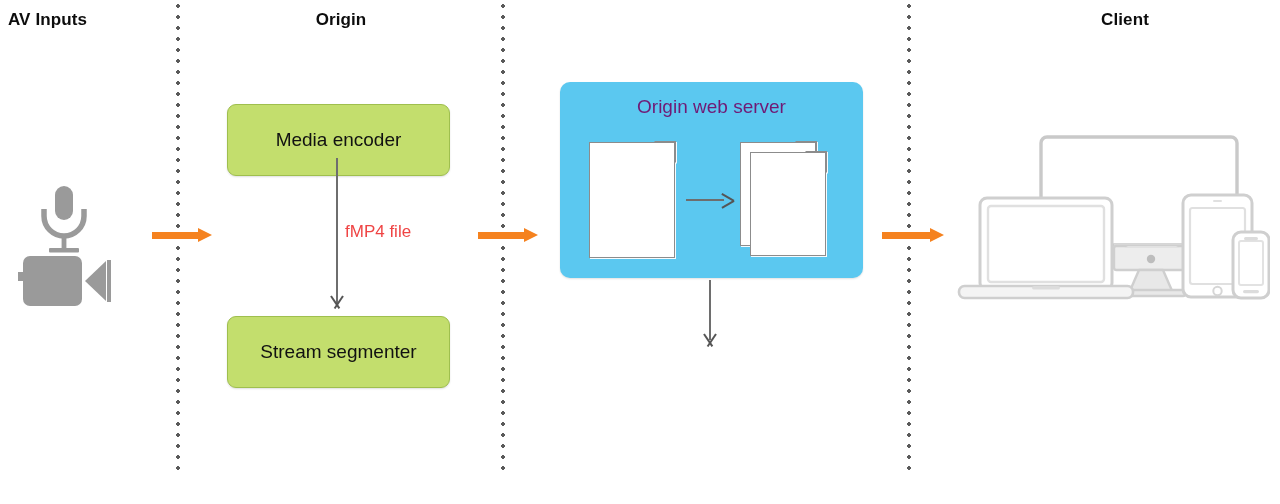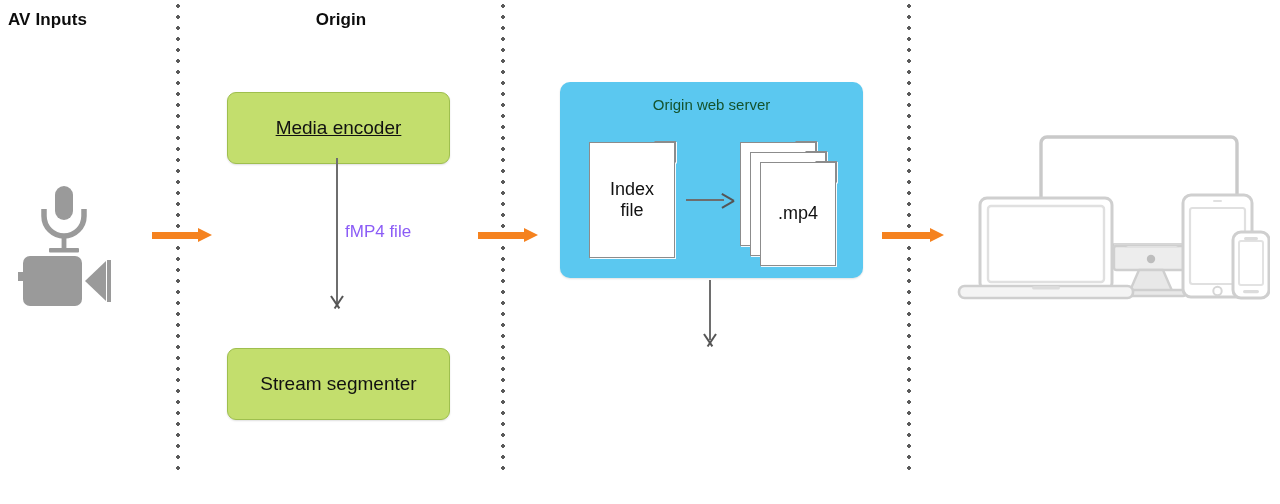--- a/index.html
+++ b/index.html
@@ -47,52 +47,52 @@
   #oarrow-3{left:882px;top:228px;width:62px;}
 
   
   .green-box{
     position:absolute;
     background:#C3DE6D;border:1px solid #9FBF4E;border-radius:9px;
     box-shadow:0 1px 2px rgba(0,0,0,.13);
     display:flex;align-items:center;justify-content:center;
     font-size:19px;color:#111;
   }
-  #box-encoder{left:227px;top:92px;width:221px;height:70px;text-decoration:underline;}
-  #box-segmenter{left:227px;top:316px;width:221px;height:70px;margin-top:32px;}
+  #box-encoder{left:227px;top:104px;width:221px;height:70px;}
+  #box-segmenter{left:227px;top:316px;width:221px;height:70px;}
 
   
   .gray-vline{position:absolute;width:1.6px;background:#6e6e6e;}
   .gray-head{
     position:absolute;width:20px;height:14px;
   }
   .gray-head::before,.gray-head::after{
     content:"";position:absolute;top:0;width:1.8px;height:15px;background:#555;
   }
   .gray-head::before{left:3px;transform-origin:top center;transform:rotate(-34deg);}
   .gray-head::after{right:3px;transform-origin:top center;transform:rotate(34deg);}
 
   #vline-fmp4{left:336px;top:158px;height:145px;}
   #vhead-fmp4{left:327px;top:296px;}
   #lbl-fmp4{
-    position:absolute;left:345px;top:222px;font-size:17px;color:#8b5cf6;white-space:nowrap;
+    position:absolute;left:345px;top:222px;font-size:17px;color:#ef4444;white-space:nowrap;
   }
 
   #vline-http{left:709px;top:280px;height:60px;}
   #vhead-http{left:700px;top:334px;}
 
   
   #box-origin{
     position:absolute;left:560px;top:82px;width:303px;height:196px;
     background:#5BC8F0;border-radius:10px;
     box-shadow:0 1px 2px rgba(0,0,0,.12);
   }
   #lbl-origin{
     position:absolute;left:0;top:14px;width:100%;text-align:center;
-    font-size:15px;color:#14532d;
+    font-size:19px;color:#701a75;
   }
 
   
   .doc{
     position:absolute;background:#ffffff;
     border:1.6px solid #8c8c8c;
     filter:drop-shadow(1.5px 1.5px 0 rgba(255,255,255,.95));
     box-sizing:border-box;
   }
   .doc .fold{
@@ -144,20 +144,21 @@
   #devices{position:absolute;left:940px;top:120px;width:330px;height:190px;}
   #devices svg{display:block;width:100%;height:100%;}
 </style>
 </head>
 <body>
 
 <div class="stage">
 
   <div class="col-header" id="hdr-av">AV Inputs</div>
   <div class="col-header" id="hdr-server">Origin</div>
+  <div class="col-header" id="hdr-client">Client</div>
 
   <div class="divider" id="div-1"></div>
   <div class="divider" id="div-2"></div>
   <div class="divider" id="div-3"></div>
 
   <div id="icon-mic">
     <svg viewBox="0 0 62 70" xmlns="http://www.w3.org/2000/svg">
       <rect x="22" y="0" width="18" height="34" rx="9" fill="#9A9A9A"></rect>
       <path d="M11 23 v7 a20 20 0 0 0 40 0 v-7" fill="none" stroke="#9A9A9A" stroke-width="5.5" stroke-linecap="butt"></path>
       <rect x="28.6" y="50" width="4.8" height="13" fill="#9A9A9A"></rect>
@@ -199,43 +200,34 @@
     <span>Stream segmenter</span>
   </div>
 
   <div id="box-origin">
     <div id="lbl-origin">Origin web server</div>
   </div>
 
   <div class="doc" id="doc-index">
     <span class="fold"></span>
     <span class="fold-inner"></span>
-    <span class="doc-label">
-      <span>Index</span><br>
-      <span>file</span>
-    </span>
   </div>
 
   <div id="inner-arrow">
     <span class="s"></span>
     <span class="h"></span>
   </div>
 
   <div class="doc" id="doc-mp4-a">
     <span class="fold"></span>
     <span class="fold-inner"></span>
   </div>
   <div class="doc" id="doc-mp4-b">
     <span class="fold"></span>
     <span class="fold-inner"></span>
-  </div>
-  <div class="doc" id="doc-mp4-c">
-    <span class="fold"></span>
-    <span class="fold-inner"></span>
-    <span class="doc-label">.mp4</span>
   </div>
 
   <div class="gray-vline" id="vline-http"></div>
   <div class="gray-head" id="vhead-http"></div>
 
 
   <div id="devices">
     <svg viewBox="0 0 330 190" xmlns="http://www.w3.org/2000/svg">
       <g fill="none" stroke="#C9C9C9" stroke-width="3.4" stroke-linejoin="round">
 

